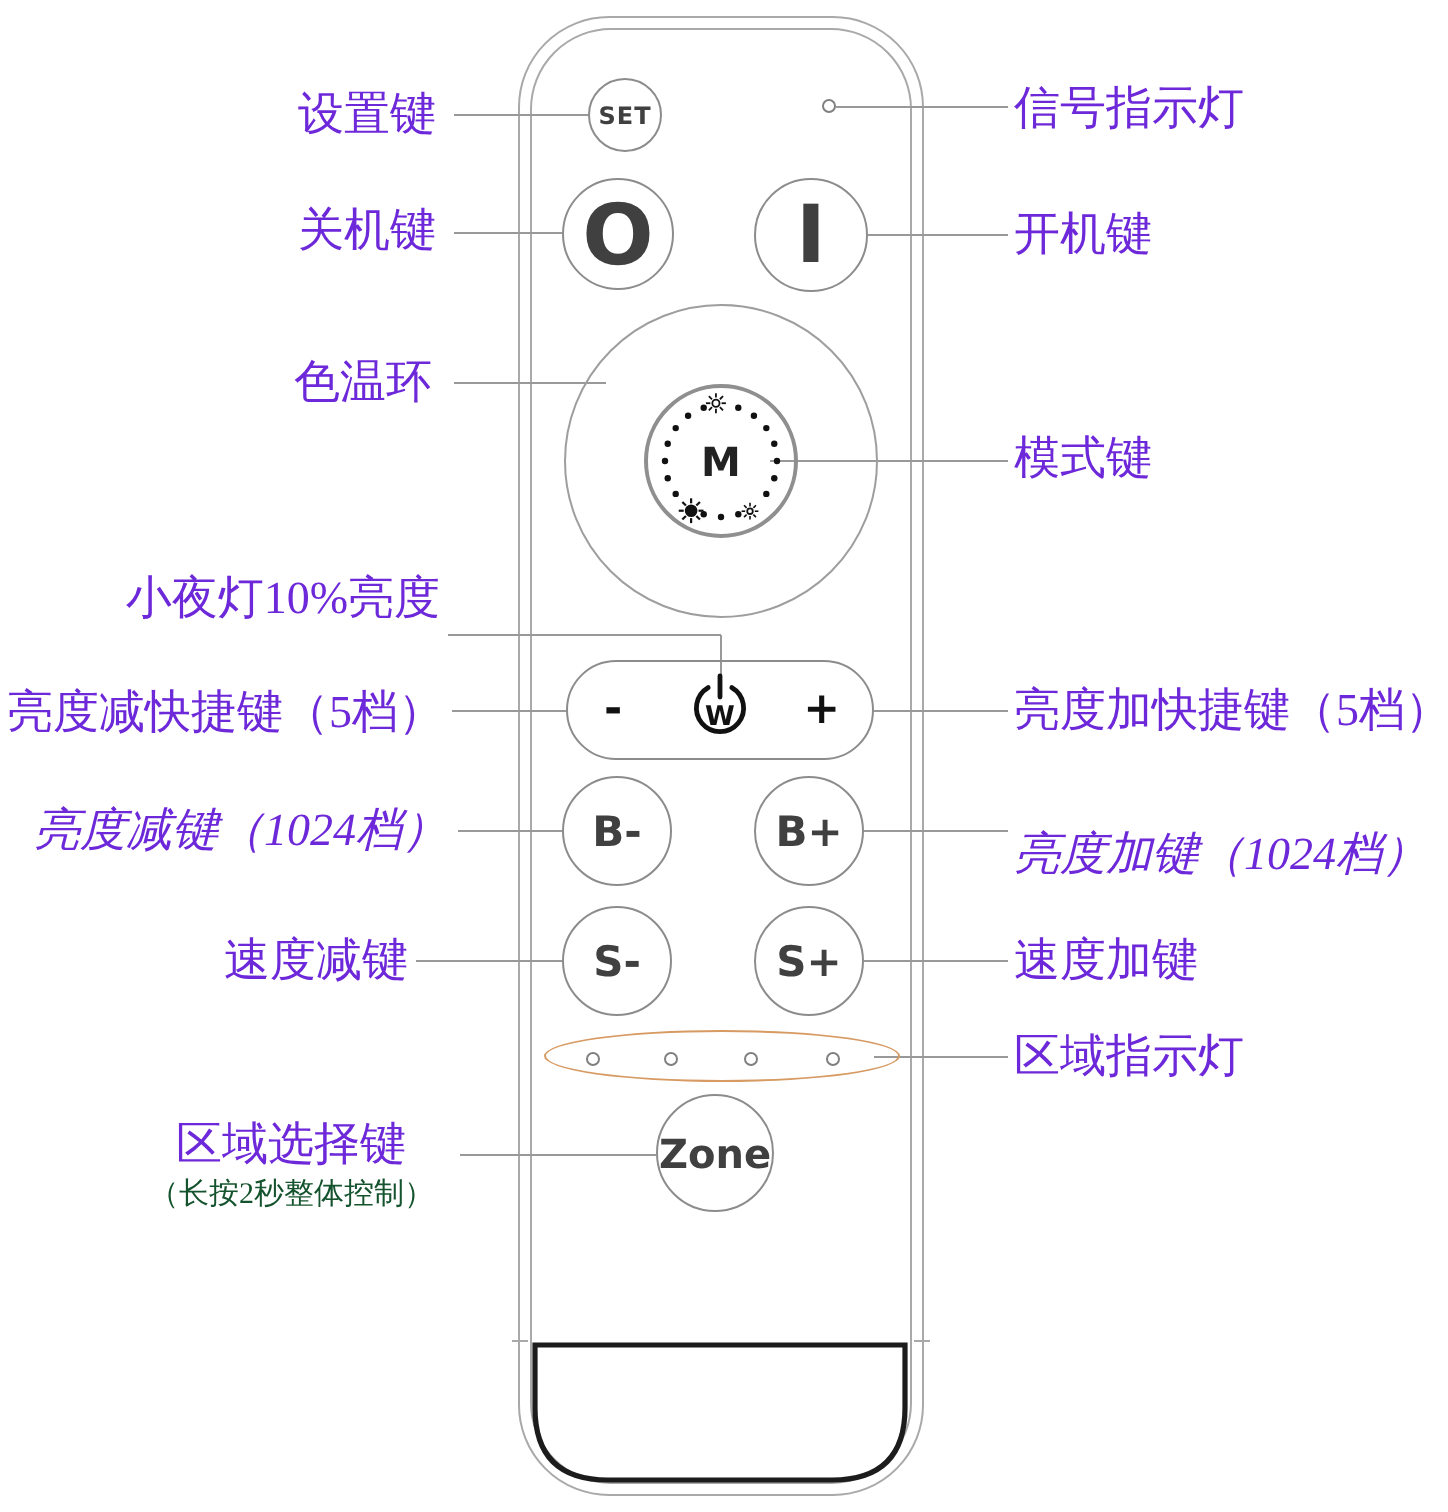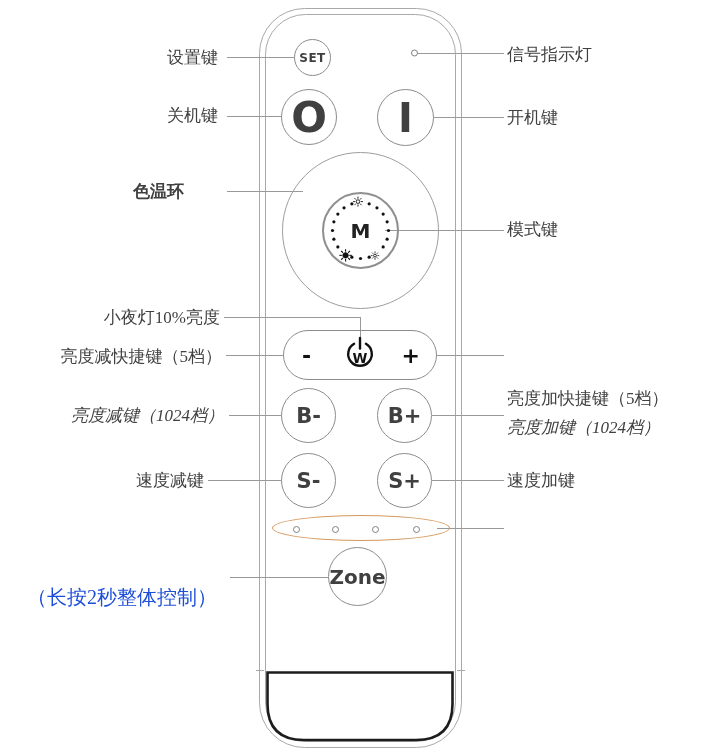--- a/index.html
+++ b/index.html
@@ -1,21 +1,21 @@
 <!DOCTYPE html>
 <html><head>
 <meta charset="utf-8">
 <style>
   html,body{margin:0;padding:0;background:#ffffff;}
   #stage{position:relative;width:724px;height:756px;background:#fff;overflow:hidden;
          font-family:"Liberation Sans","DejaVu Sans",sans-serif;}
   #bg{position:absolute;left:0;top:0;z-index:1;}
-  .lbl{position:absolute;transform:translateY(-50%);color:#404040;font-size:17px;
+  .lbl{position:absolute;transform:translateY(-50%);color:#6d28d9;font-size:23px;
        font-family:"Liberation Serif","DejaVu Serif",serif;white-space:nowrap;z-index:3;}
-  .lbl-sub{font-size:20px;color:#1d4ed8;}
+  .lbl-sub{font-size:15px;color:#14532d;}
   .btn{position:absolute;border:1px solid #8c8c8c;border-radius:50%;background:transparent;
        display:flex;align-items:center;justify-content:center;color:#404040;z-index:2;
        font-family:"DejaVu Sans","Liberation Sans",sans-serif;font-weight:bold;box-sizing:border-box;}
   .led{position:absolute;width:7px;height:7px;border:1px solid #808080;border-radius:50%;
        background:#fff;box-sizing:border-box;z-index:2;}
   #set-btn{left:294px;top:39px;width:37px;height:37px;font-size:12px;letter-spacing:0.5px;}
   #off-btn{left:281px;top:89px;width:56px;height:56px;font-size:42px;}
   #on-btn{left:377px;top:89px;width:57px;height:57px;font-size:40px;}
   #ring{left:282px;top:152px;width:157px;height:157px;border-color:#9e9e9e;}
   #dial{left:322px;top:192px;width:77px;height:77px;border-width:2.5px;border-color:#8f8f8f;
@@ -163,27 +163,29 @@
   <div class="led" style="left:332px;top:525.5px;"></div>
   <div class="led" style="left:372px;top:525.5px;"></div>
   <div class="led" style="left:413px;top:525.5px;"></div>
 
   <div class="btn" id="zone-btn">
     <span>Zone</span>
   </div>
 
   <div class="lbl" style="right:506px;top:57px;">设置键</div>
   <div class="lbl" style="right:506px;top:115px;">关机键</div>
-  <div class="lbl" style="right:540px;top:191px;font-weight:bold;">色温环</div>
-  <div class="lbl" style="right:504px;top:317px;">小夜灯10%亮度</div>
+  <div class="lbl" style="right:508px;top:191px;">色温环</div>
+  <div class="lbl" style="right:504px;top:299px;">小夜灯10%亮度</div>
   <div class="lbl" style="right:502px;top:356px;margin-left:44px;">亮度减快捷键（5档）</div>
   <div class="lbl" style="right:500px;top:415px;font-style:italic;">亮度减键（1024档）</div>
   <div class="lbl" style="right:520px;top:480px;">速度减键</div>
+  <div class="lbl" style="right:521px;top:572px;">区域选择键</div>
   <div class="lbl lbl-sub" style="right:507px;top:597px;">（长按2秒整体控制）</div>
 
   <div class="lbl" style="left:507px;top:54px;">信号指示灯</div>
   <div class="lbl" style="left:507px;top:117px;">开机键</div>
   <div class="lbl" style="left:507px;top:229px;">模式键</div>
-  <div class="lbl" style="left:507px;top:355px;margin-top:43px;">亮度加快捷键（5档）</div>
+  <div class="lbl" style="left:507px;top:355px;">亮度加快捷键（5档）</div>
   <div class="lbl" style="left:507px;top:427px;font-style:italic;">亮度加键（1024档）</div>
   <div class="lbl" style="left:507px;top:480px;">速度加键</div>
+  <div class="lbl" style="left:507px;top:528px;">区域指示灯</div>
 
 </div>
 
 </body></html>

